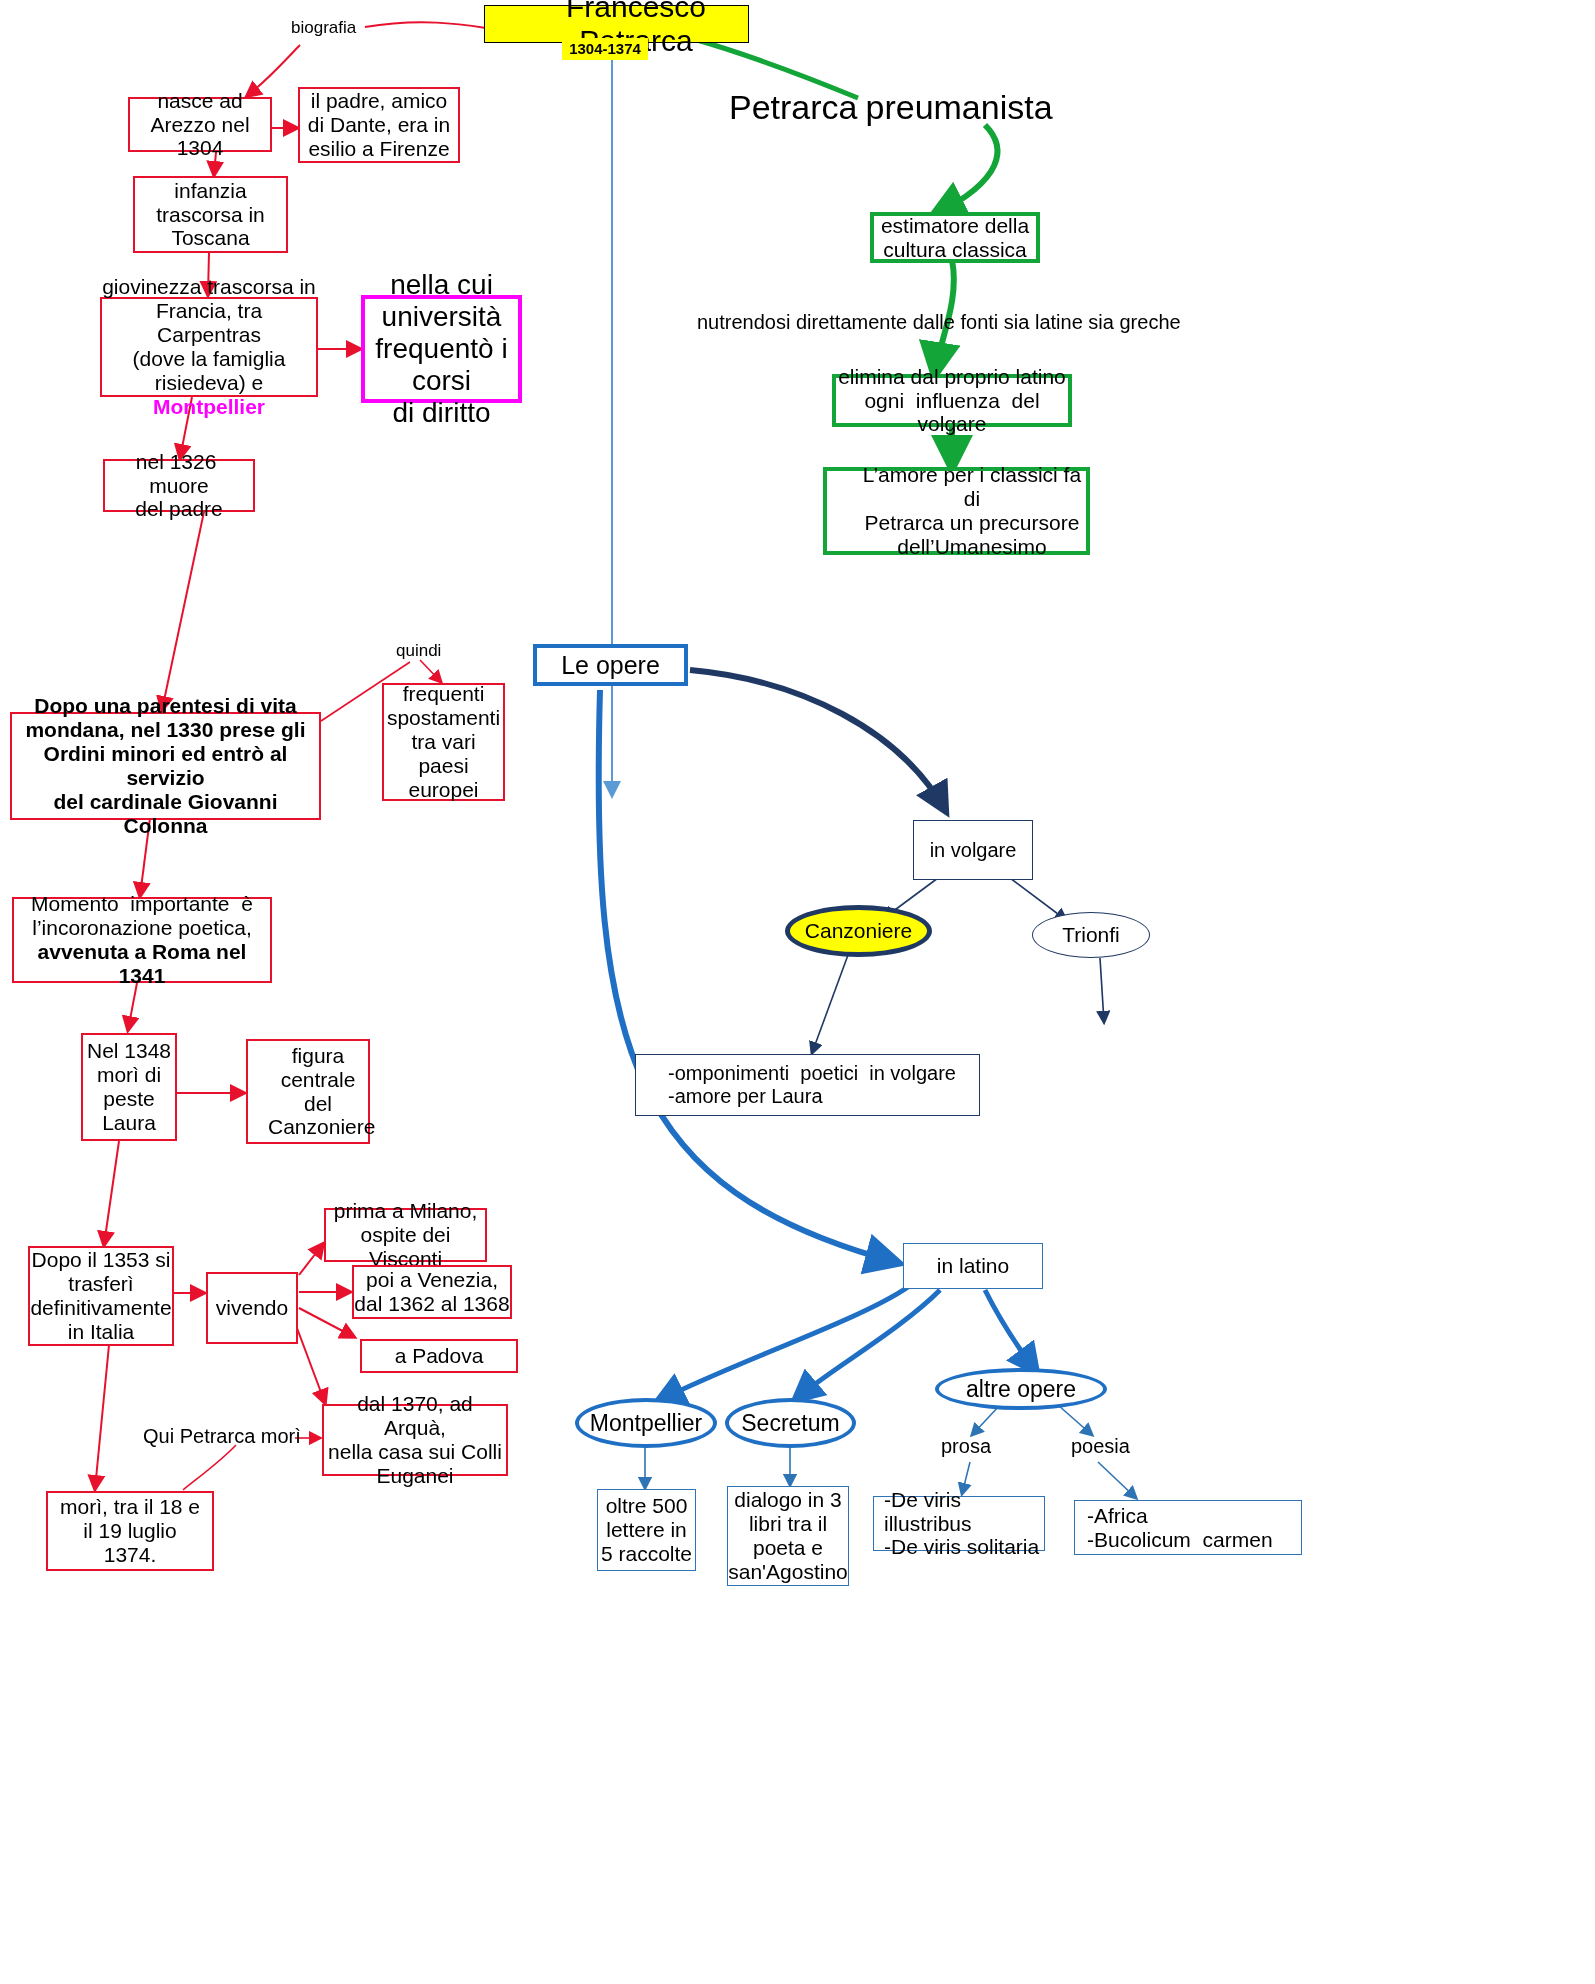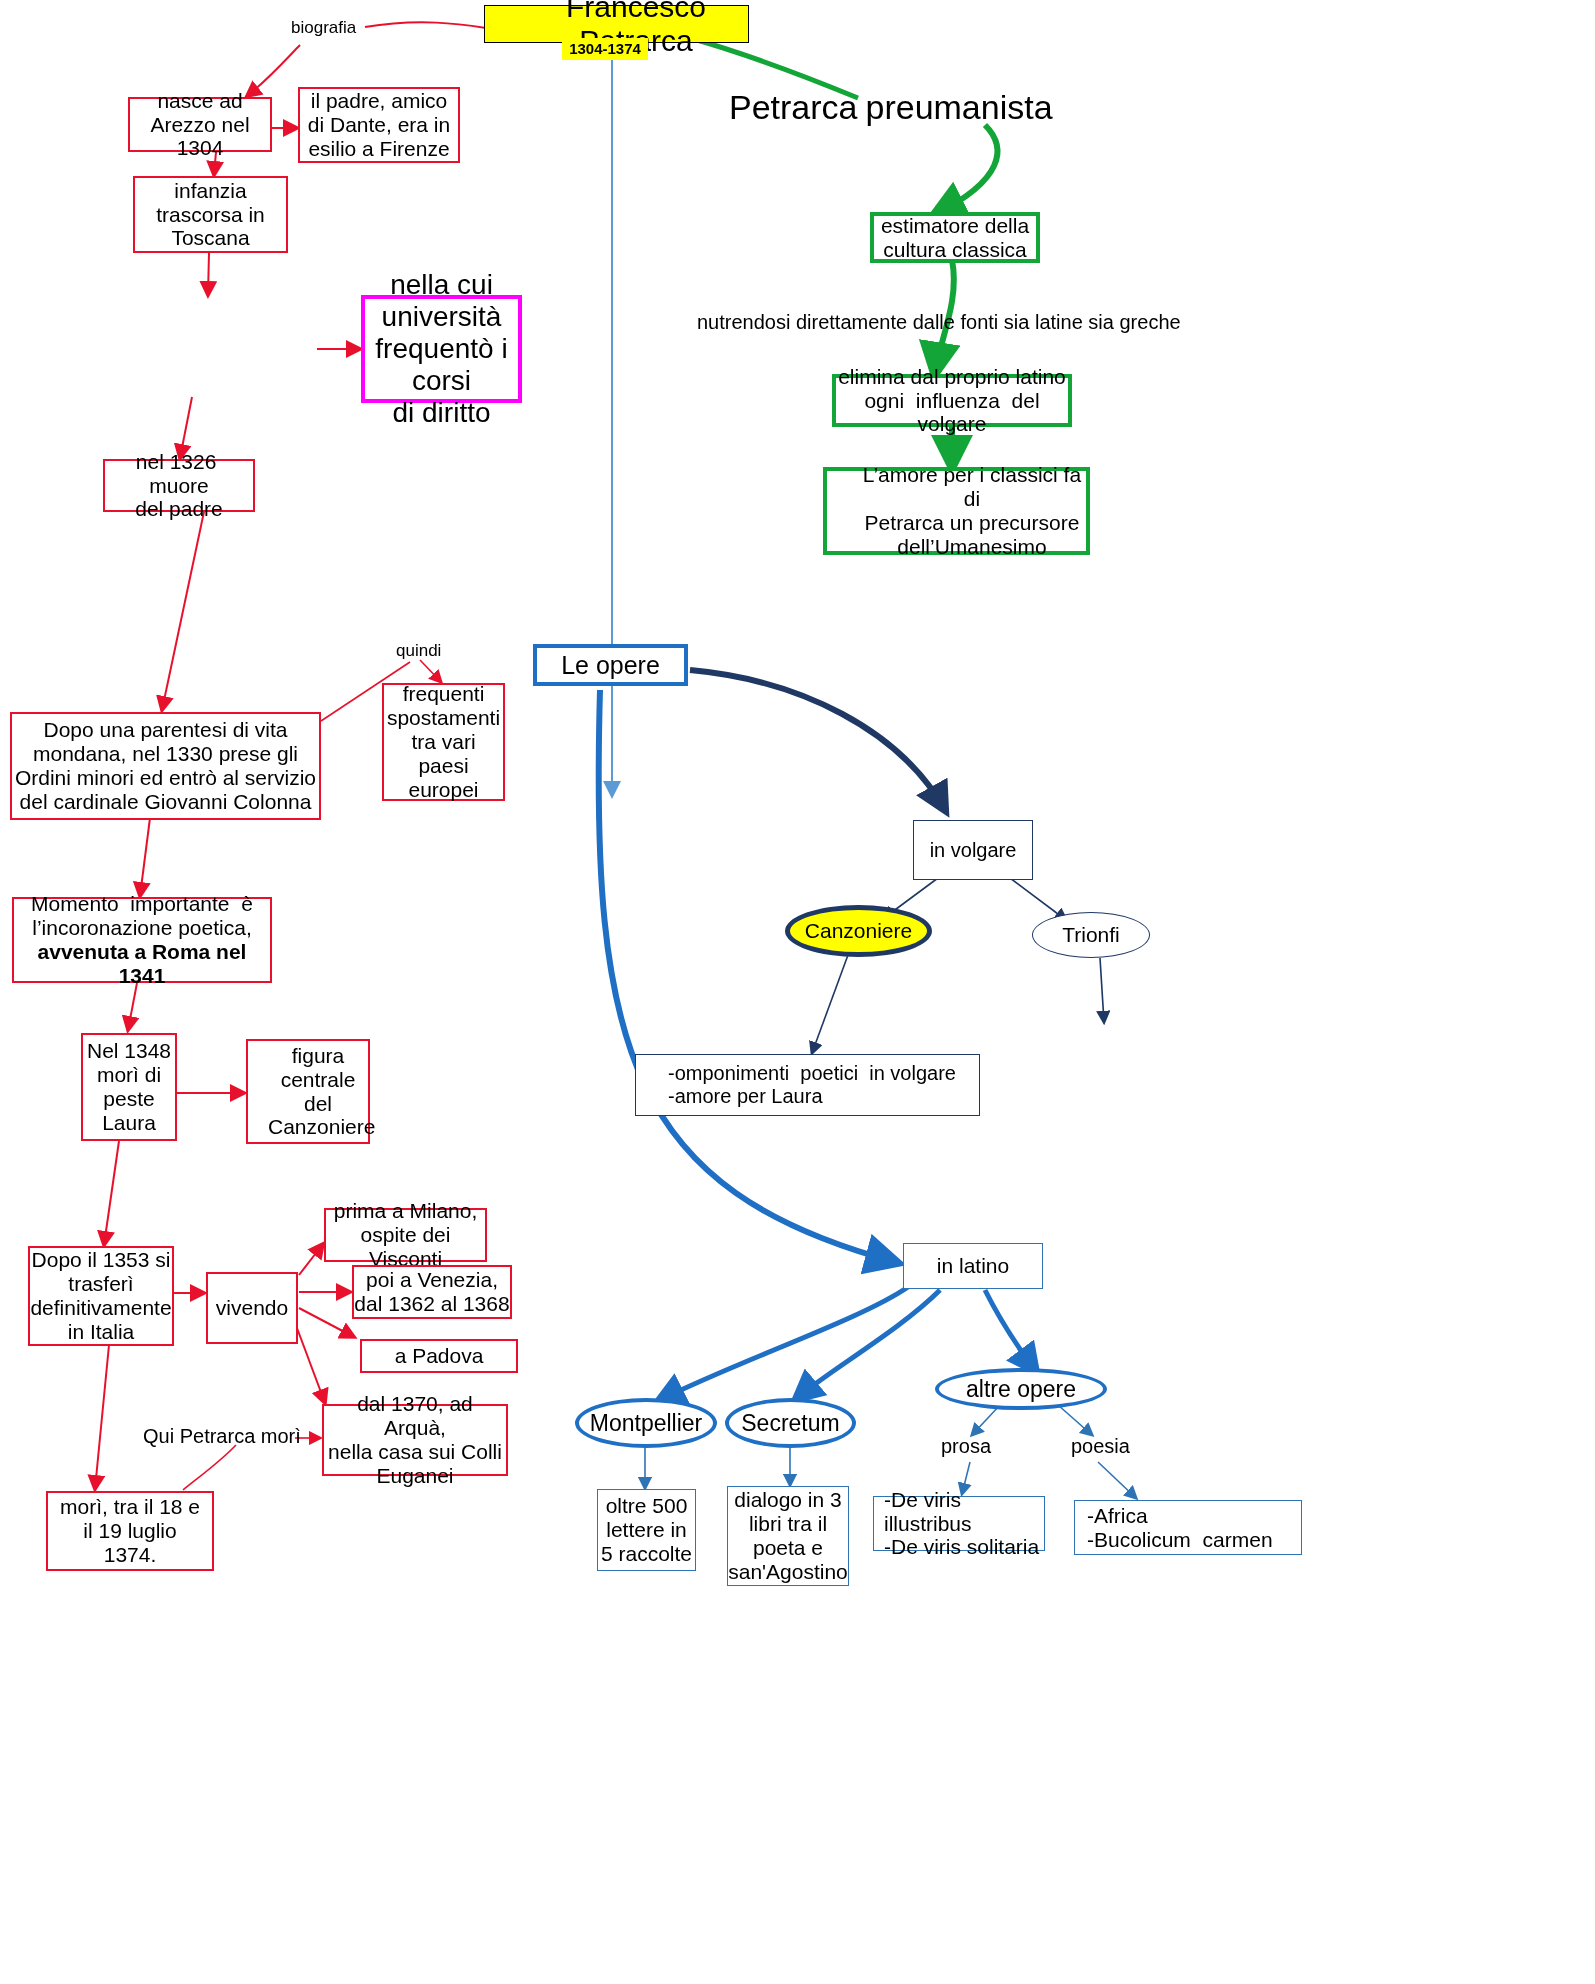--- a/index.html
+++ b/index.html
@@ -163,30 +163,33 @@
   </div>
 
   <div class="node red" style="left:298px;top:87px;width:162px;height:76px;">
     <span>il padre, amico<br>di Dante, era in<br>esilio a Firenze</span>
   </div>
 
   <div class="node red" style="left:133px;top:176px;width:155px;height:77px;">
     <span>infanzia<br>trascorsa in<br>Toscana</span>
   </div>
 
+  <div class="node red" style="left:100px;top:297px;width:218px;height:100px;">
+    <span>giovinezza trascorsa in<br>Francia, tra Carpentras<br>(dove la famiglia<br>risiedeva) e <b class="mpx" style="color:#ff00ff;">Montpellier</b></span>
+  </div>
 
   <div class="node magenta" style="left:361px;top:295px;width:161px;height:108px;">
     <span>nella cui<br>università<br>frequentò i corsi<br>di diritto</span>
   </div>
 
   <div class="node red" style="left:103px;top:459px;width:152px;height:53px;">
     <span>nel 1326&nbsp; muore<br>del padre</span>
   </div>
 
-  <div class="node red" style="left:10px;top:712px;width:311px;height:108px;">
+  <div class="node red" style="left:10px;top:712px;width:311px;height:108px;font-weight:bold;">
     <span>Dopo una parentesi di vita<br>mondana, nel 1330 prese gli<br>Ordini minori ed entrò al servizio<br>del cardinale Giovanni Colonna</span>
   </div>
 
   <div class="lbl" style="left:396px;top:641px;">quindi</div>
 
   <div class="node red" style="left:382px;top:683px;width:123px;height:118px;">
     <span>frequenti<br>spostamenti<br>tra vari<br>paesi<br>europei</span>
   </div>
 
   <div class="node red" style="left:12px;top:897px;width:260px;height:86px;">

